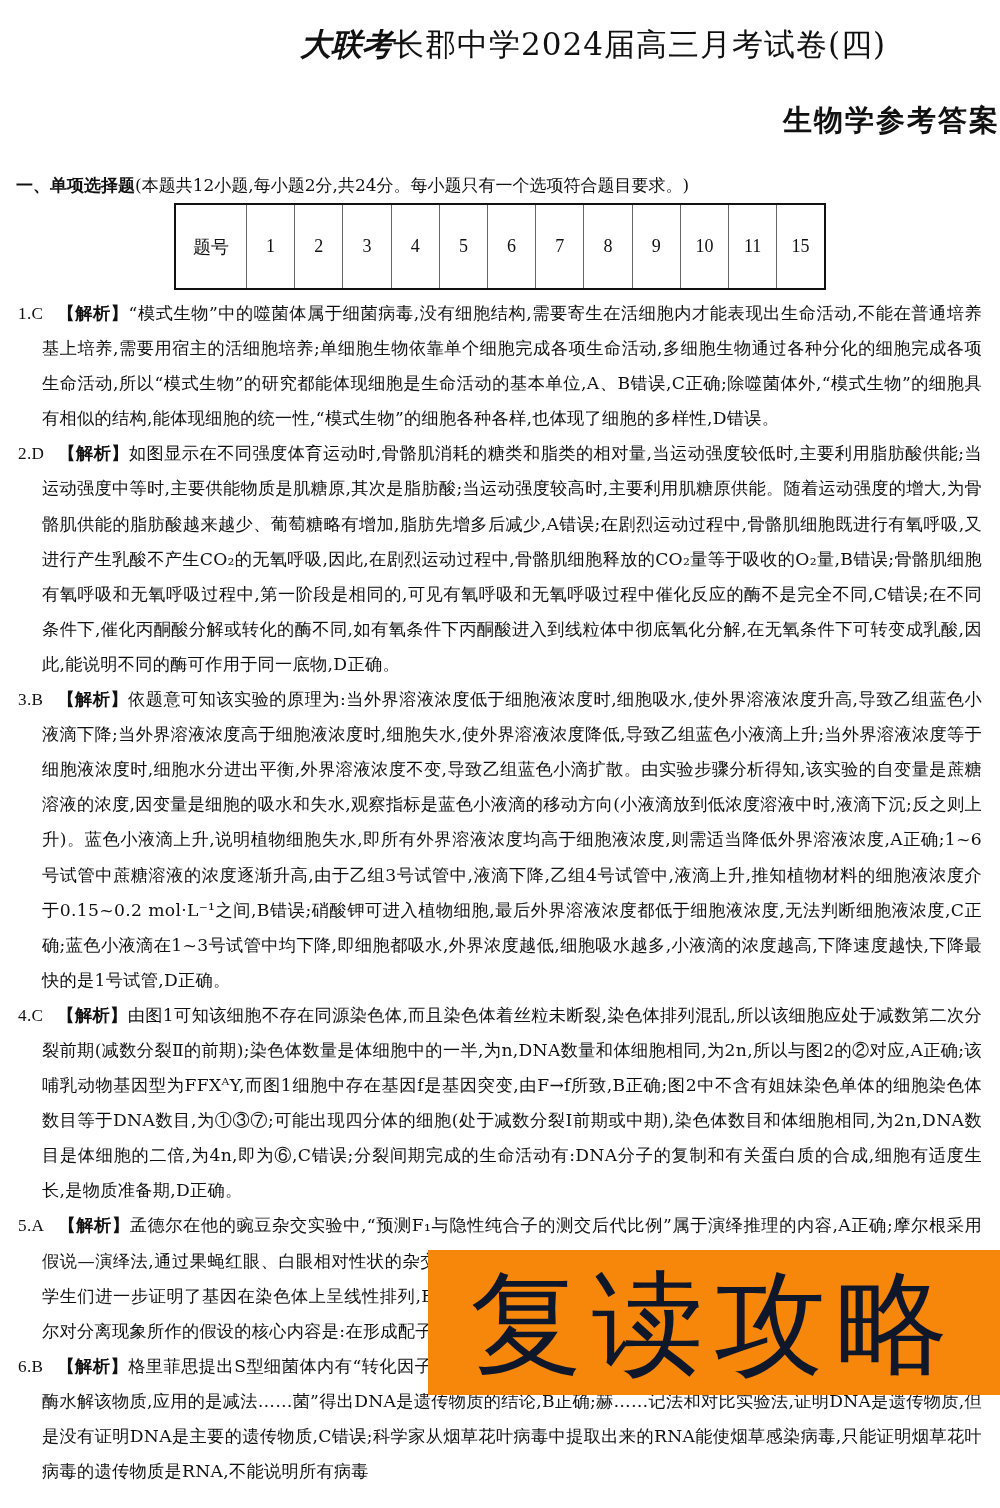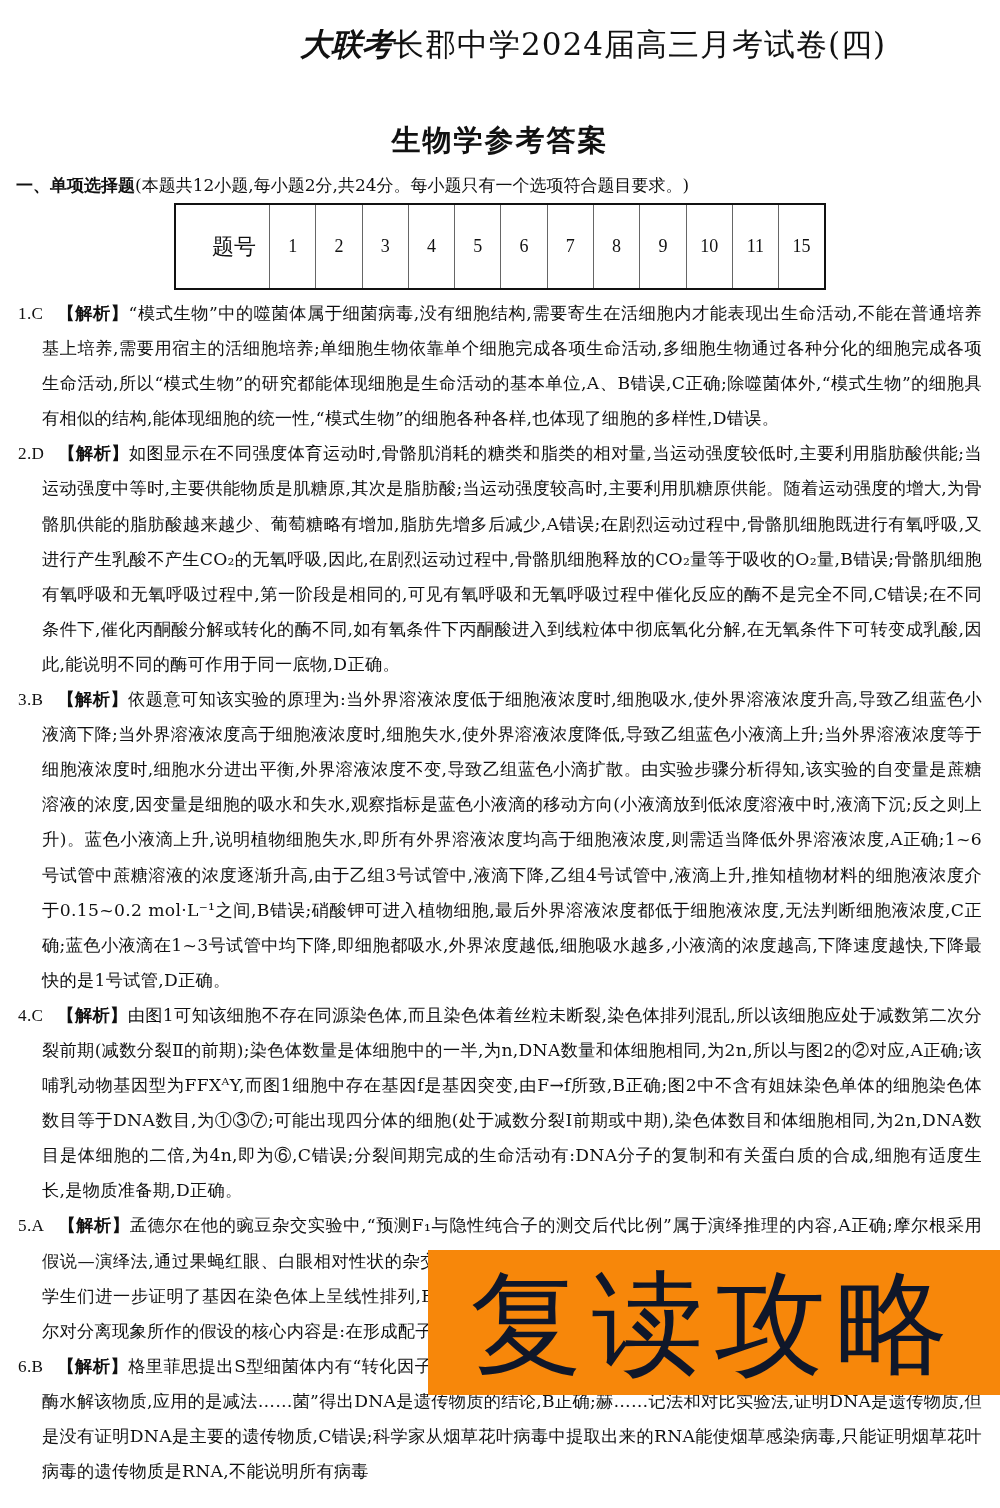--- a/index.html
+++ b/index.html
@@ -9,37 +9,37 @@
     color: #111;
   }
   .page { position: absolute; left: 0; top: 0; width: 1000px; height: 1508px; }
   .exam-title {
     position: absolute; left: 300px; top: 22px; width: 560px;
     font-size: 31px; line-height: 44px; letter-spacing: 1px;
     font-family: "DejaVu Serif", serif; font-weight: normal; white-space: nowrap;
   }
   .exam-title .brand { font-weight: bold; font-style: italic; letter-spacing: 0; text-align: center; }
   .subject-title {
-    position: absolute; left: 0; top: 100px; width: 1000px; text-align: center;
+    position: absolute; left: 0; top: 100px; width: 1000px; text-align: right;
     font-size: 29px; font-weight: bold; line-height: 40px;
-    font-family: "DejaVu Sans", sans-serif; letter-spacing: 2px; margin-top: 20px;
+    font-family: "DejaVu Sans", sans-serif; letter-spacing: 2px;
   }
   .section-head {
     position: absolute; left: 16px; top: 172px; font-size: 17px; line-height: 26px; white-space: nowrap;
   }
   .section-head b { font-family: "DejaVu Sans", sans-serif; font-weight: bold; }
   table.answer-table {
     position: absolute; left: 174px; top: 203px; width: 652px; height: 87px;
     border-collapse: collapse; border: 2px solid #111; table-layout: fixed;
     font-size: 18px; font-family: "Liberation Serif", serif;
   }
   table.answer-table td {
     border: 1px solid #666; text-align: center; height: 42px; padding: 0;
   }
-  table.answer-table td.rowhead { width: 70px; font-family: "DejaVu Sans", sans-serif; font-size: 22px; padding-left: 23px; }
+  table.answer-table td.rowhead { width: 70px; font-family: "DejaVu Sans", sans-serif; font-size: 18px; }
   .answers { position: absolute; left: 18px; top: 296px; width: 964px; }
   .item {
     position: relative; padding-left: 24px; text-indent: -24px;
     font-size: 17.2px; line-height: 35.1px; text-align: justify;
     letter-spacing: 0.3px; margin: 0;
   }
   .item .num { font-family: "Liberation Serif", serif; }
   .item .tag { font-family: "DejaVu Sans", sans-serif; font-weight: bold; margin-left: 14px; margin-top: 44px; }
   .watermark {
     position: absolute; left: 428px; top: 1250px; width: 572px; height: 145px;

